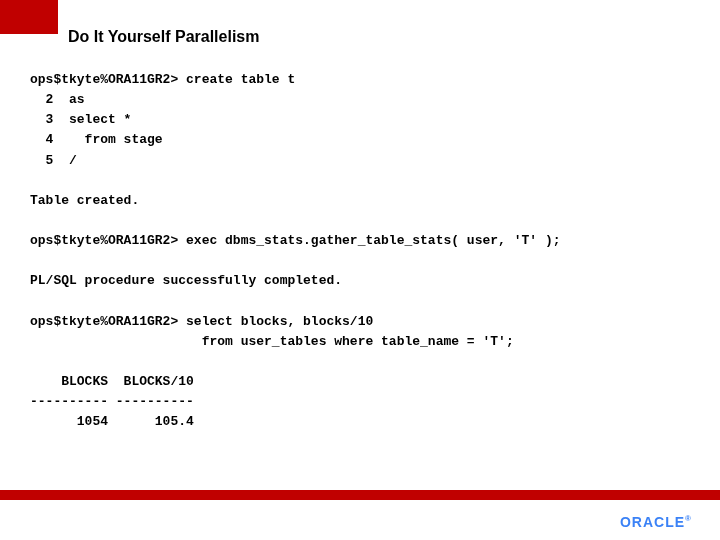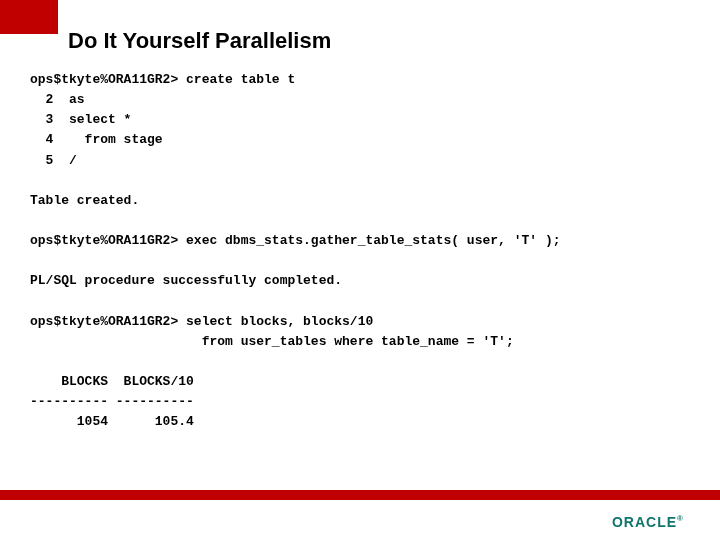--- a/index.html
+++ b/index.html
@@ -17,21 +17,21 @@
     top: 0;
     left: 0;
     width: 58px;
     height: 34px;
     background: #c00000;
   }
   .title {
     position: absolute;
     top: 28px;
     left: 68px;
-    font-size: 22px;
+    font-size: 16px;
     font-weight: bold;
     color: #000;
   }
   .content {
     position: absolute;
     top: 70px;
     left: 30px;
     right: 30px;
     font-family: "Courier New", Courier, monospace;
     font-size: 13px;
@@ -43,27 +43,27 @@
   .footer-line {
     position: absolute;
     left: 0;
     right: 0;
     bottom: 40px;
     height: 10px;
     background: #c00000;
   }
   .logo {
     position: absolute;
-    right: 36px;
+    right: 28px;
     bottom: 10px;
     font-family: Arial, sans-serif;
     font-weight: bold;
     font-size: 14px;
     letter-spacing: 1px;
-    color: #0f766e;
+    color: #3b82f6;
   }
   .logo .reg {
     font-size: 8px;
     vertical-align: top;
   }
 </style>
 </head>
 <body>
 
 <div class="red-block"></div>

